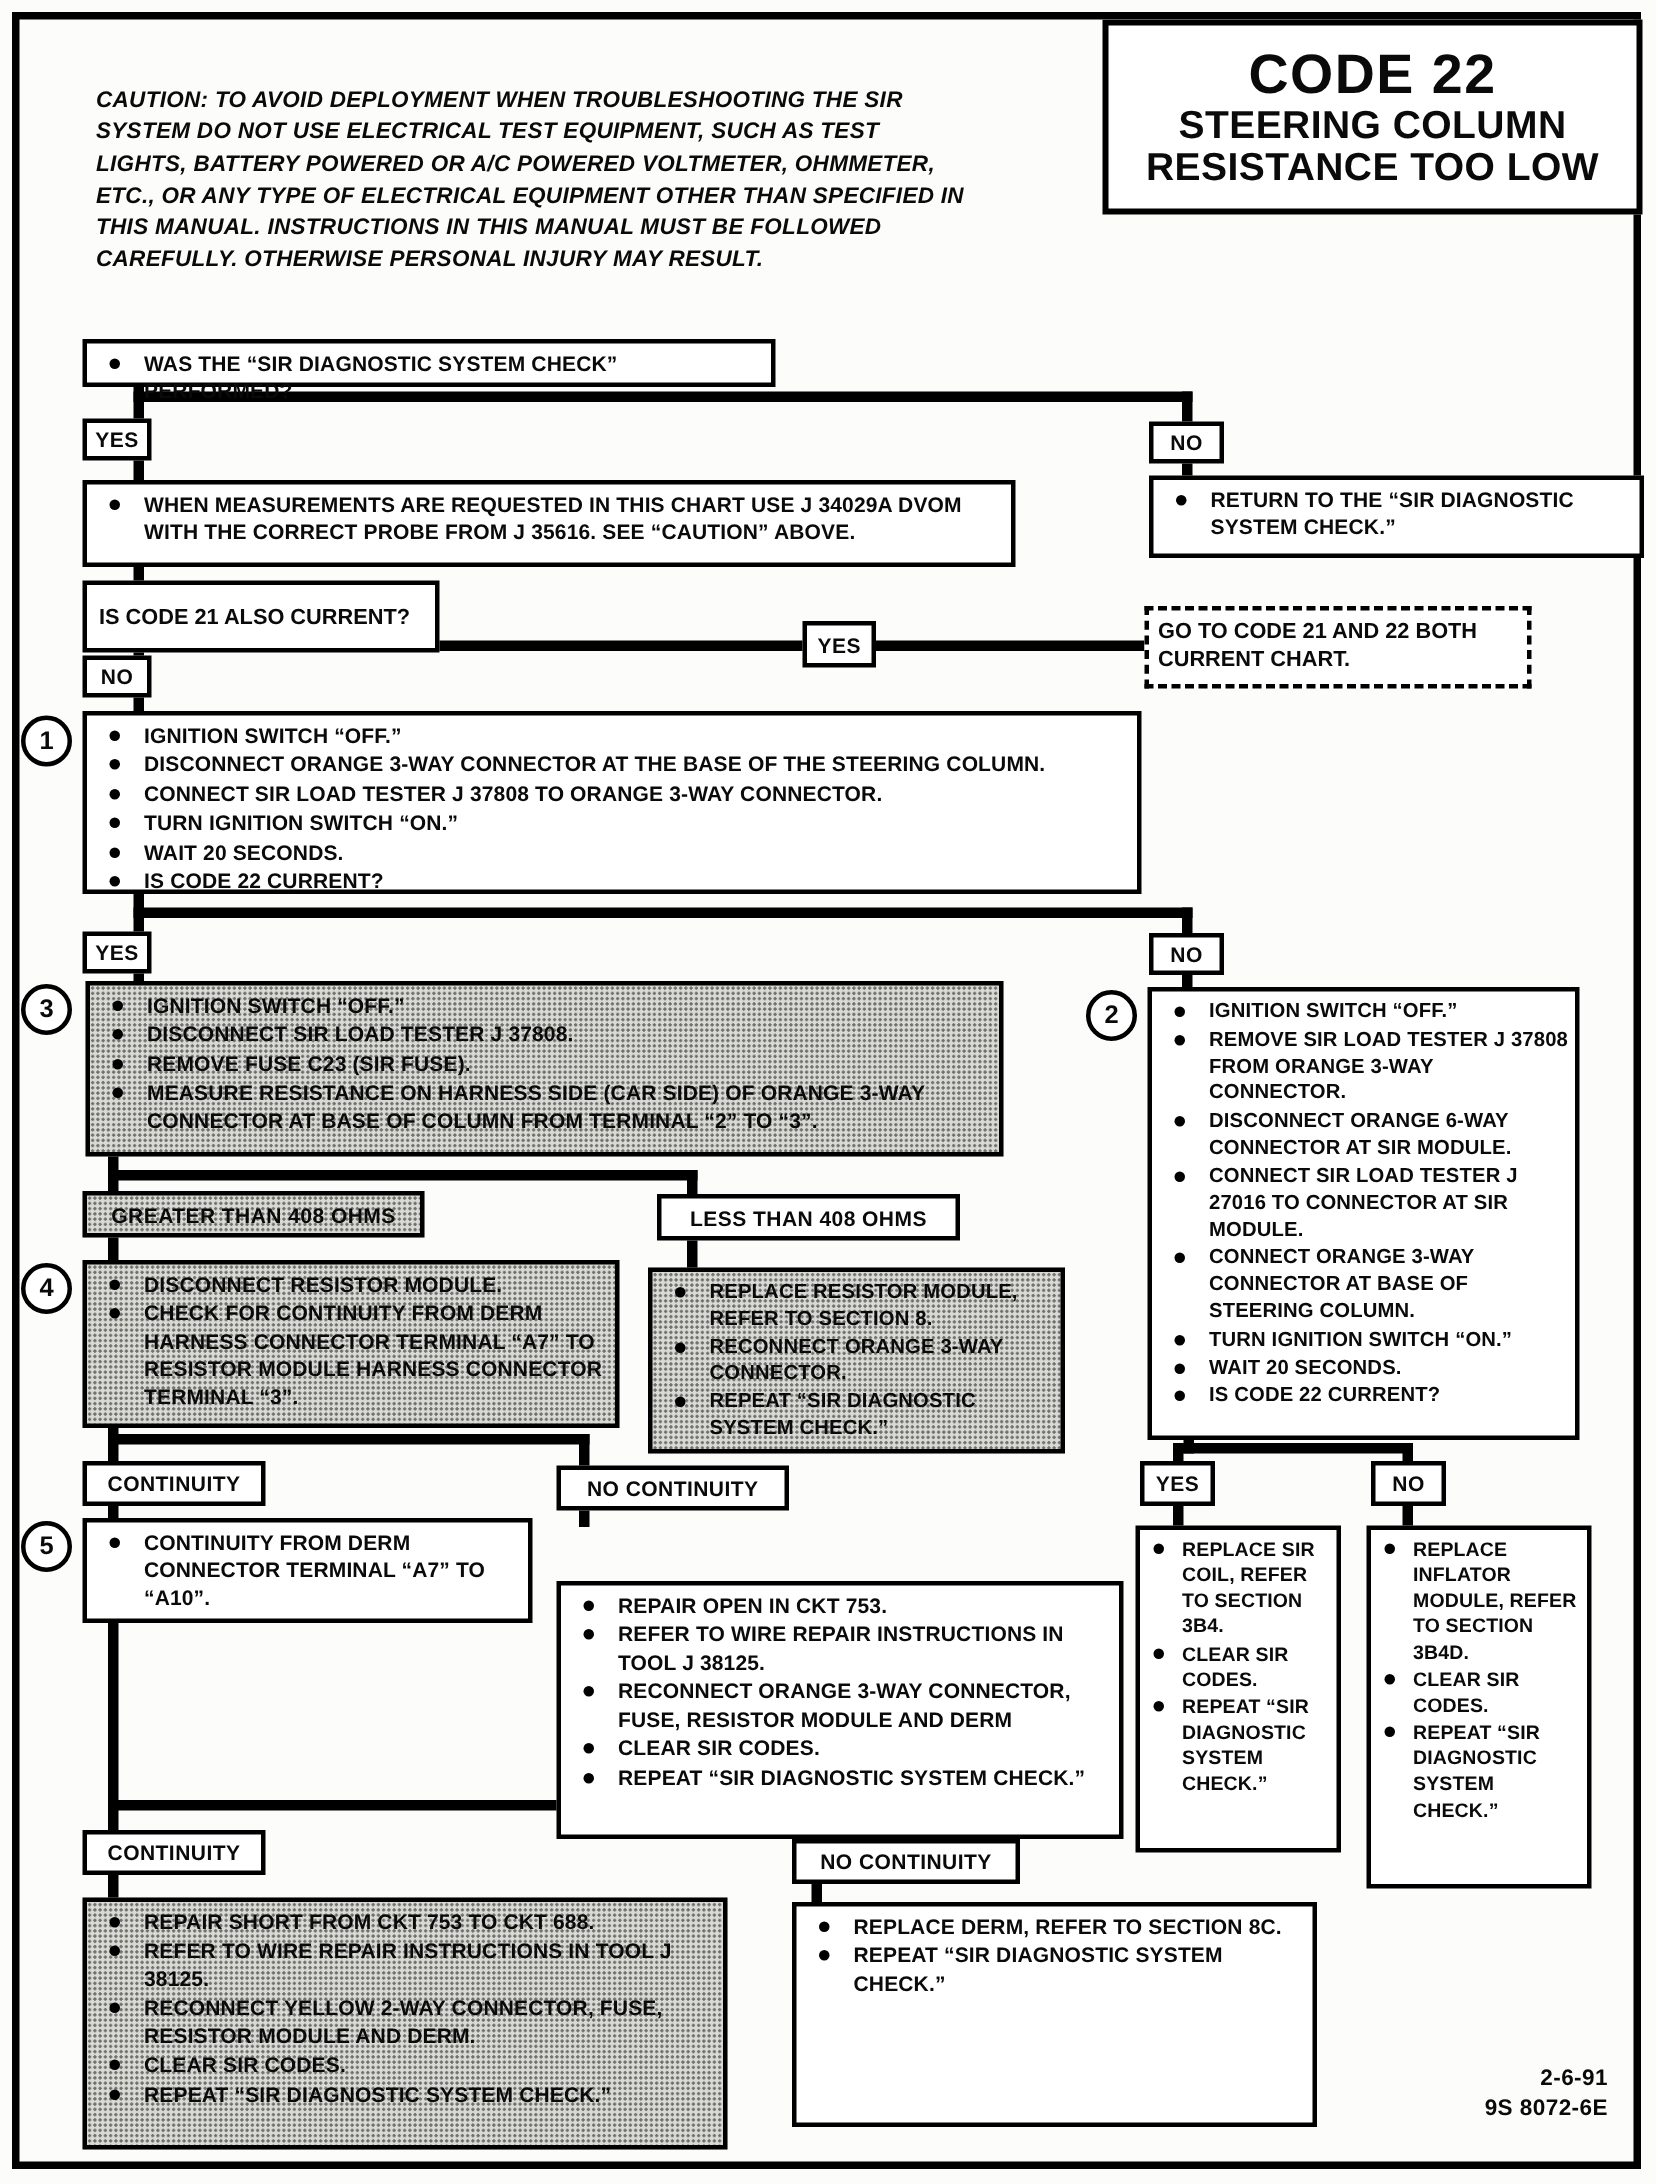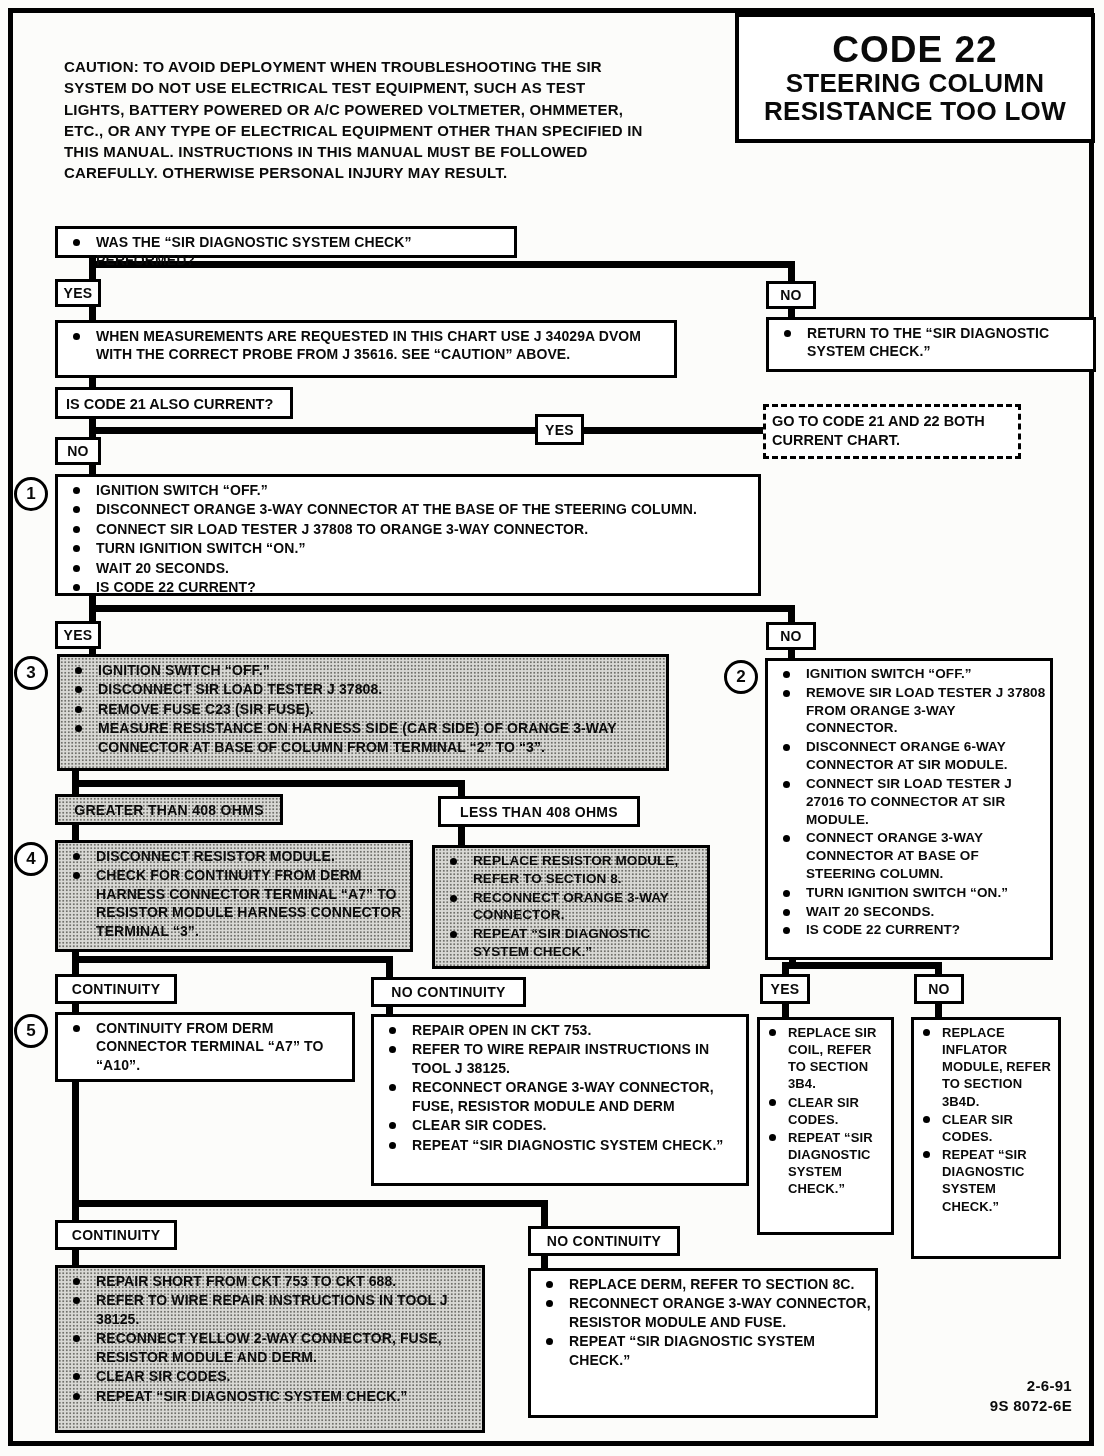--- a/index.html
+++ b/index.html
@@ -2,21 +2,21 @@
 <html><head>
 <meta charset="utf-8">
 <style>
   html,body{margin:0;padding:0;background:#e8e8e4;}
   .page{position:relative;width:1104px;height:1456px;background:#fcfcfa;
         font-family:"Liberation Sans","DejaVu Sans",sans-serif;color:#0a0a0a;
         font-weight:700;overflow:hidden;margin:0 auto;}
   .page-border{position:absolute;left:8px;top:8px;width:1076px;height:1428px;
         border:5px solid #000;}
   .caution{position:absolute;left:64px;top:56px;width:580px;font-size:15px;
-        line-height:1.42;letter-spacing:.2px;}
+        line-height:1.42;letter-spacing:.2px;font-style:italic;}
   .title-box{position:absolute;left:735px;top:13px;width:352px;height:122px;
         border:4px solid #000;background:#fff;display:flex;flex-direction:column;
         align-items:center;justify-content:center;text-align:center;}
   .title-code{font-size:37px;font-weight:800;letter-spacing:1px;line-height:1.05;}
   .title-sub{font-size:26px;font-weight:800;line-height:1.08;letter-spacing:.3px;}
   .ln{position:absolute;background:#000;z-index:1;}
   .node,.label-box{position:absolute;border:3px solid #000;background:#fff;z-index:2;
         box-sizing:border-box;}
   .label-box{display:flex;align-items:center;justify-content:center;
         font-size:14px;letter-spacing:.3px;}
@@ -103,21 +103,21 @@
     <ul>
         <li>WHEN MEASUREMENTS ARE REQUESTED IN THIS CHART USE J 34029A DVOM WITH THE CORRECT PROBE FROM J 35616.  SEE “CAUTION” ABOVE.</li>
       </ul>
   </div>
   <div class="node" style="left:766px;top:317px;width:330px;height:55px">
     <ul>
         <li>RETURN TO THE “SIR DIAGNOSTIC SYSTEM CHECK.”</li>
       </ul>
   </div>
 
-  <div class="node plain" style="left:55px;top:387px;width:238px;height:32px">IS CODE 21 ALSO CURRENT?</div>
+  <div class="node plain" style="left:55px;top:387px;width:238px;height:48px">IS CODE 21 ALSO CURRENT?</div>
   <div class="label-box" style="left:535px;top:414px;width:49px;height:31px">YES</div>
   <div class="node dashed" style="left:763px;top:404px;width:258px;height:55px">GO TO CODE 21 AND 22 BOTH CURRENT CHART.</div>
   <div class="label-box" style="left:55px;top:437px;width:46px;height:28px">NO</div>
 
   <div class="node" style="left:55px;top:474px;width:706px;height:122px">
     <ul>
         <li>IGNITION SWITCH “OFF.”</li>
         <li>DISCONNECT ORANGE 3-WAY CONNECTOR AT THE BASE OF THE STEERING COLUMN.</li>
         <li>CONNECT SIR LOAD TESTER J 37808 TO ORANGE 3-WAY CONNECTOR.</li>
         <li>TURN IGNITION SWITCH “ON.”</li>
@@ -176,21 +176,21 @@
   <div class="label-box" style="left:55px;top:974px;width:122px;height:30px">CONTINUITY</div>
   <div class="label-box" style="left:371px;top:977px;width:155px;height:30px">NO CONTINUITY</div>
 
   <div class="node" style="left:55px;top:1012px;width:300px;height:70px">
     <ul>
         <li>CONTINUITY FROM DERM CONNECTOR TERMINAL “A7” TO “A10”.</li>
       </ul>
   </div>
   <div class="circ" style="left:14px;top:1014px">5</div>
 
-  <div class="node" style="left:371px;top:1014px;width:378px;height:172px">
+  <div class="node" style="left:371px;top:1054px;width:378px;height:172px">
     <ul>
         <li>REPAIR OPEN IN CKT 753.</li>
         <li>REFER TO WIRE REPAIR INSTRUCTIONS IN TOOL J 38125.</li>
         <li>RECONNECT ORANGE 3-WAY CONNECTOR, FUSE, RESISTOR MODULE AND DERM</li>
         <li>CLEAR SIR CODES.</li>
         <li>REPEAT “SIR DIAGNOSTIC SYSTEM CHECK.”</li>
       </ul>
   </div>
 
   <div class="label-box" style="left:760px;top:974px;width:50px;height:30px">YES</div>
@@ -219,21 +219,20 @@
         <li>REPAIR SHORT FROM CKT 753 TO CKT 688.</li>
         <li>REFER TO WIRE REPAIR INSTRUCTIONS IN TOOL J 38125.</li>
         <li>RECONNECT YELLOW 2-WAY CONNECTOR, FUSE, RESISTOR MODULE AND DERM.</li>
         <li>CLEAR SIR CODES.</li>
         <li>REPEAT “SIR DIAGNOSTIC SYSTEM CHECK.”</li>
       </ul>
   </div>
   <div class="node" style="left:528px;top:1268px;width:350px;height:150px">
     <ul>
         <li>REPLACE DERM, REFER TO SECTION 8C.</li>
-        <li>RECONNECT ORANGE 3-WAY CONNECTOR, RESISTOR MODULE AND FUSE.</li>
         <li>REPEAT “SIR DIAGNOSTIC SYSTEM CHECK.”</li>
       </ul>
   </div>
 
   <div class="footer">
     <div>2-6-91</div>
     <div>9S 8072-6E</div>
   </div>
 </div>
 

